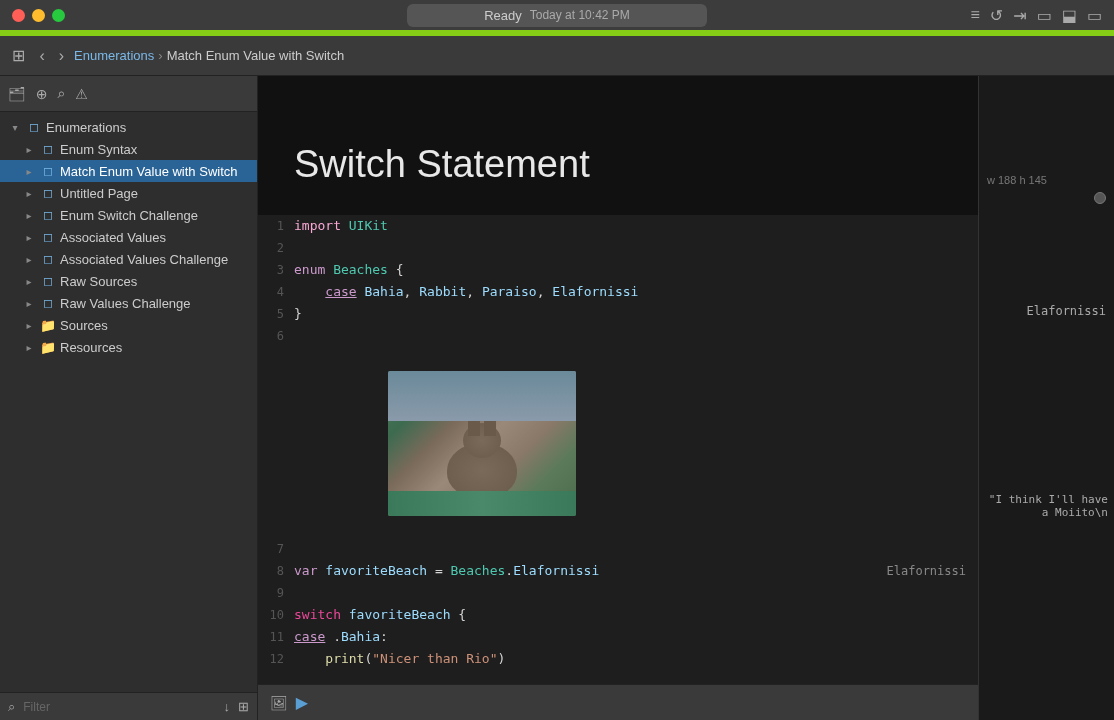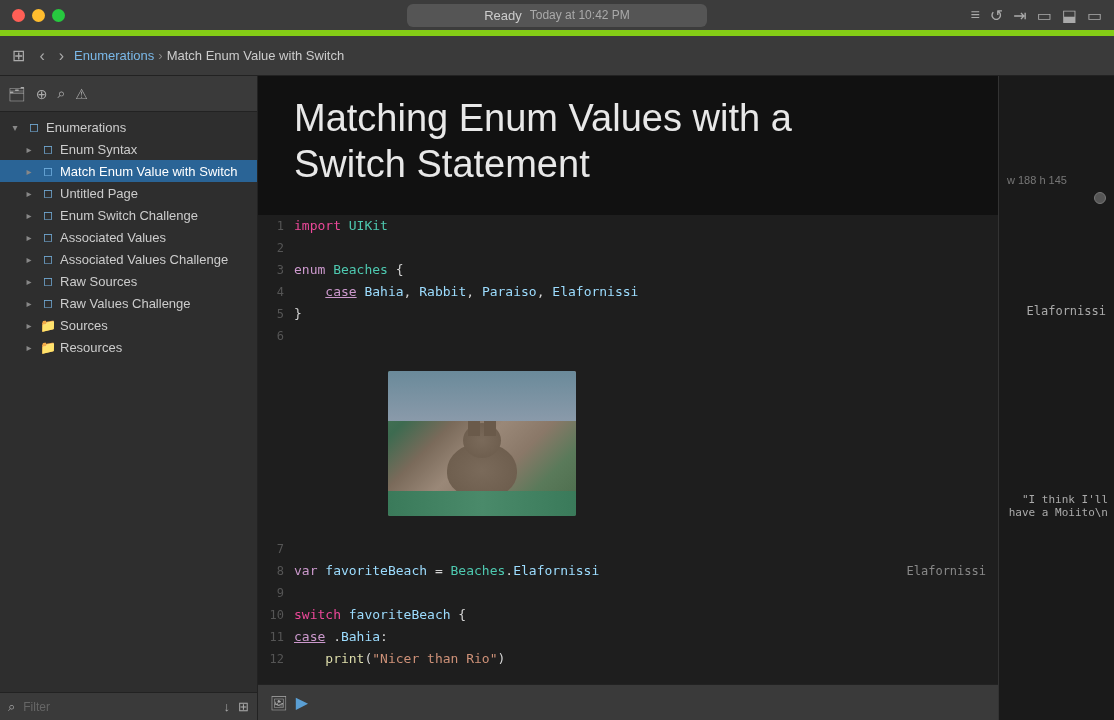--- a/index.html
+++ b/index.html
@@ -278,21 +278,21 @@
     }
     .line-annotation {
       color: #888;
       font-size: 12px;
       padding-right: 12px;
       line-height: 22px;
       white-space: nowrap;
     }
 
     
-    .kw-import { color: #ec4899; }
+    .kw-import { color: #f9a8d4; }
     .kw-enum { color: #cc99cd; }
     .kw-case { color: #cc99cd; text-decoration: underline; }
     .kw-var { color: #cc99cd; }
     .kw-switch { color: #ec4899; }
     .kw-print { color: #dcdcaa; }
     .type-name { color: #4ec9b0; }
     .member { color: #9cdcfe; }
     .string-lit { color: #ce9178; }
     .val-highlight { color: #9cdcfe; }
 
@@ -301,21 +301,21 @@
       background: #3a3a3a;
       border-top: 1px solid #222;
       display: flex;
       align-items: center;
       padding: 0 12px;
       gap: 8px;
     }
 
     
     .annotations-col {
-      width: 116px;
+      width: 136px;
       background: #1a1a1a;
       border-left: 1px solid #333;
       overflow: hidden;
       flex-shrink: 0;
       font-family: 'SF Mono', Menlo, monospace;
       font-size: 12px;
       color: #aaa;
     }
 
     .wh-label {
@@ -445,21 +445,21 @@
       <span style="color:#aaa;font-size:13px;">↓</span>
       <span style="color:#aaa;font-size:13px;">⊞</span>
     </div>
   </div>
 
   <div class="content">
     <div class="content-page">
 
       <div class="page-header">
         <div class="page-title">
-          <span>Matching Enum Values with a</span><br>
+          <br>
           <span>Switch Statement</span>
         </div>
       </div>
 
       <div class="code-area">
 
         <div class="code-line">
           <span class="line-number">1</span>
           <span class="line-content"><span class="kw-import">import</span> <span class="type-name">UIKit</span></span>
         </div>

